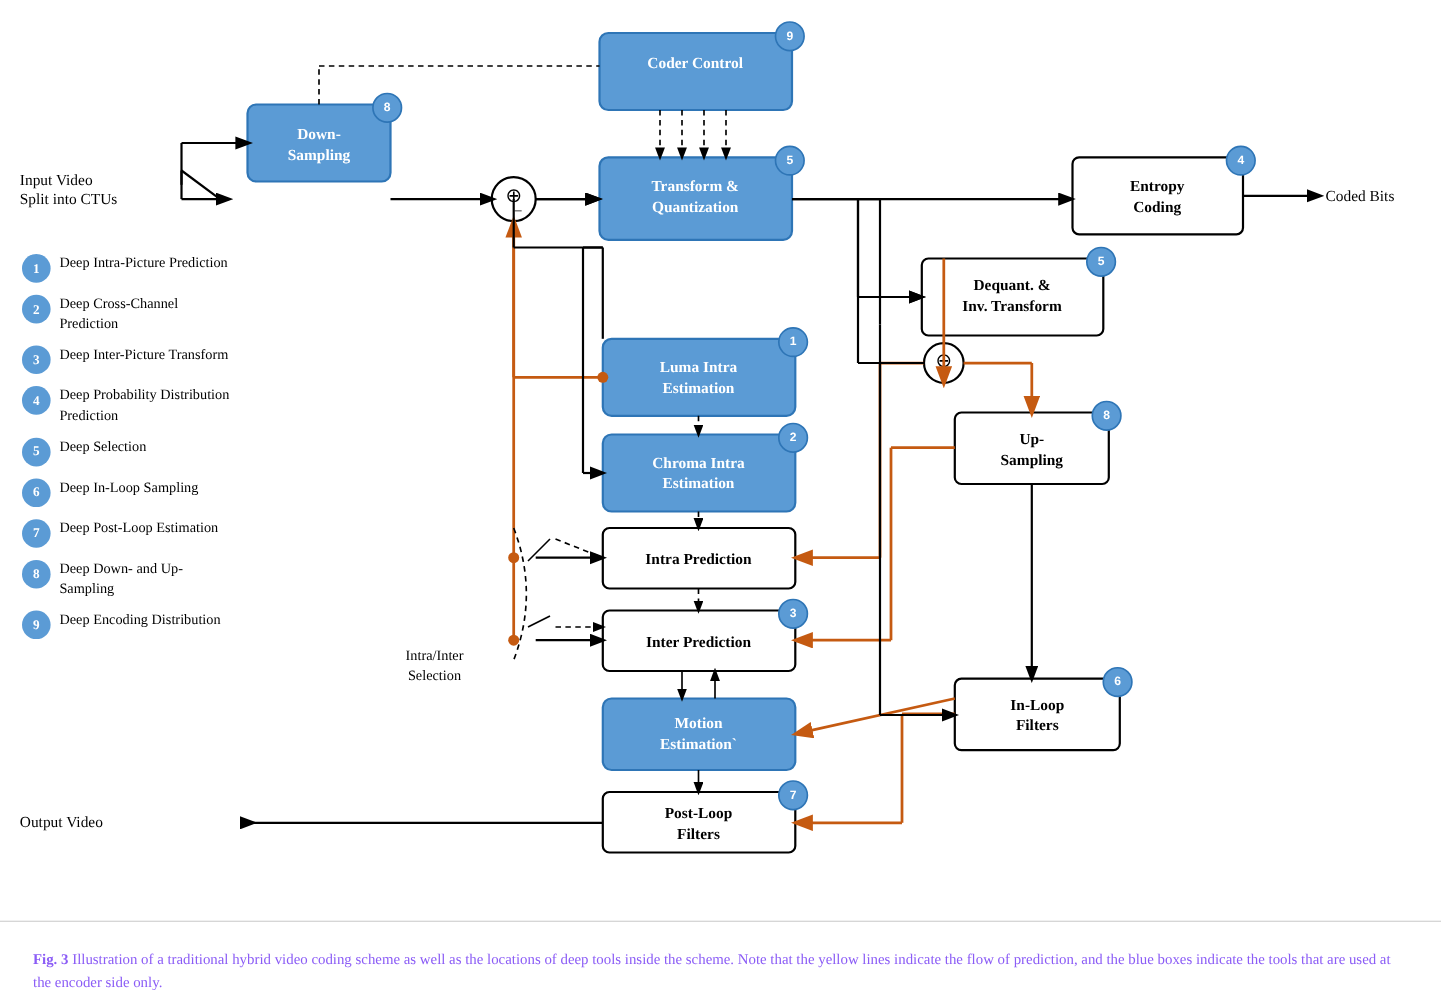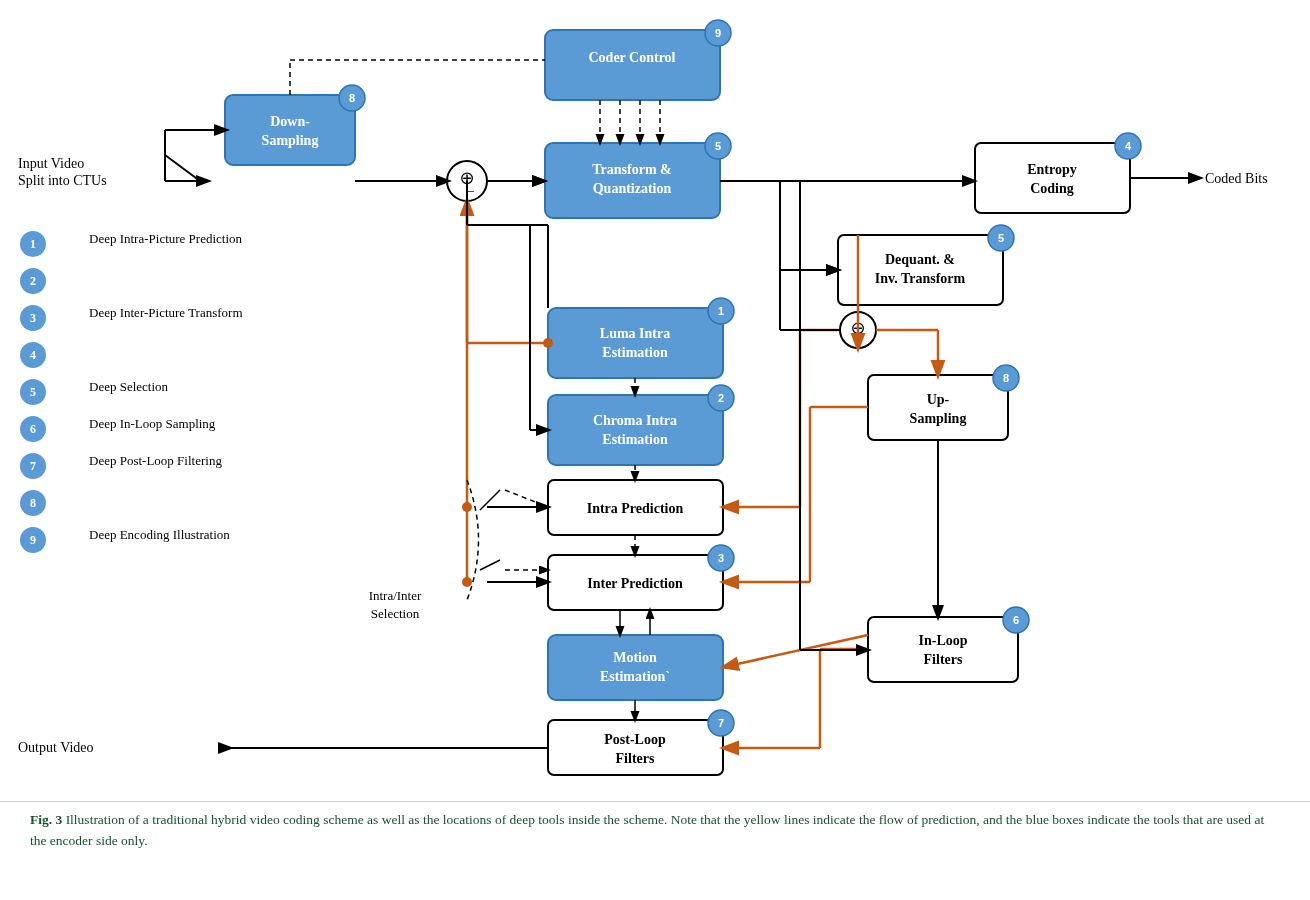--- a/index.html
+++ b/index.html
@@ -24,25 +24,25 @@
       top: 0; left: 0;
       width: 1310px;
       height: 810px;
     }
 
     .caption-area {
       position: absolute;
       bottom: 0;
       left: 0;
       width: 1310px;
-      height: 99px;
-      padding: 8px 30px;
+      height: 63px;
+      padding: 24px 30px;
       font-size: 13.5px;
       line-height: 1.55;
-      color: #14532d;
+      color: #8b5cf6;
       border-top: 1px solid #ccc;
     }
 
     .caption-area .fig-label {
       font-weight: bold;
     }
 
     
     .legend {
       position: absolute;
@@ -69,21 +69,20 @@
       align-items: center;
       justify-content: center;
       flex-shrink: 0;
       margin-right: 8px;
       margin-top: 1px;
     }
 
     .legend-text {
       max-width: 160px;
       line-height: 1.4;
-      margin-left: 35px;
     }
   </style>
 </head>
 <body>
 
 <div class="diagram-container">
   <svg class="diagram-svg" viewBox="0 0 1310 810" xmlns="http://www.w3.org/2000/svg">
     <defs>
       <marker id="arrowBlack" markerWidth="8" markerHeight="8" refX="6" refY="3" orient="auto">
         <path d="M0,0 L0,6 L8,3 z" fill="#000"></path>
@@ -307,46 +306,49 @@
 
   </svg>
 
   <div class="legend">
     <div class="legend-item">
       <div class="legend-circle">1</div>
       <div class="legend-text">Deep Intra-Picture Prediction</div>
     </div>
     <div class="legend-item">
       <div class="legend-circle">2</div>
+      <div class="legend-text">Deep Cross-Channel Prediction</div>
     </div>
     <div class="legend-item">
       <div class="legend-circle">3</div>
       <div class="legend-text">Deep Inter-Picture Transform</div>
     </div>
     <div class="legend-item">
       <div class="legend-circle">4</div>
+      <div class="legend-text">Deep Probability Distribution Prediction</div>
     </div>
     <div class="legend-item">
       <div class="legend-circle">5</div>
       <div class="legend-text">Deep Selection</div>
     </div>
     <div class="legend-item">
       <div class="legend-circle">6</div>
       <div class="legend-text">Deep In-Loop Sampling</div>
     </div>
     <div class="legend-item">
       <div class="legend-circle">7</div>
-      <div class="legend-text">Deep Post-Loop Filtering</div>
+      <div class="legend-text">Deep Post-Loop Estimation</div>
     </div>
     <div class="legend-item">
       <div class="legend-circle">8</div>
+      <div class="legend-text">Deep Down- and Up-Sampling</div>
     </div>
     <div class="legend-item">
       <div class="legend-circle">9</div>
-      <div class="legend-text">Deep Encoding Illustration</div>
+      <div class="legend-text">Deep Encoding Distribution</div>
     </div>
   </div>
 </div>
 
 <div class="caption-area">
   <span class="fig-label">Fig. 3</span>
   <span>  Illustration of a traditional hybrid video coding scheme as well as the locations of deep tools inside the scheme. Note that the yellow lines indicate the flow of prediction, and the blue boxes indicate the tools that are used at the encoder side only.</span>
 </div>
 
 </body></html>

